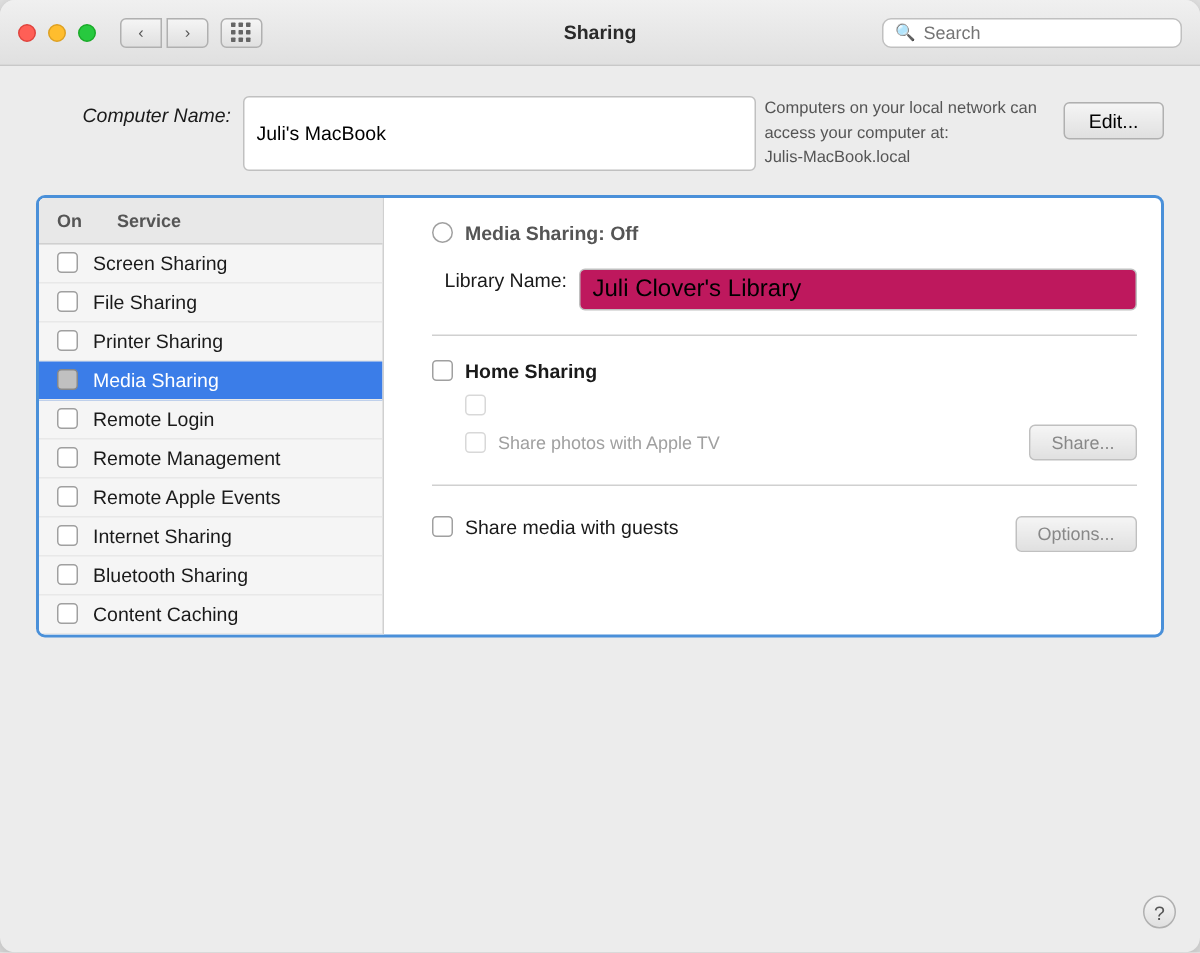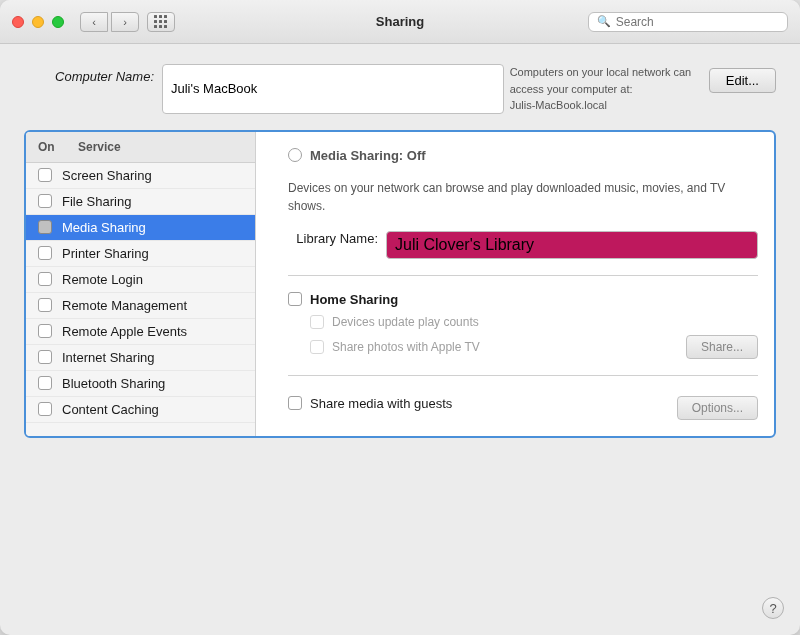--- a/index.html
+++ b/index.html
@@ -520,27 +520,27 @@
           <div class="sidebar-items">
 
             <div class="sidebar-item">
               <div class="item-checkbox"></div>
               <span class="item-label">Screen Sharing</span>
             </div>
             <div class="sidebar-item">
               <div class="item-checkbox"></div>
               <span class="item-label">File Sharing</span>
             </div>
+            <div class="sidebar-item">
+              <div class="item-checkbox"></div>
+              <span class="item-label">Printer Sharing</span>
+            </div>
             <div class="sidebar-item selected">
               <div class="item-checkbox checked-partial"></div>
               <span class="item-label">Media Sharing</span>
-            </div>
-            <div class="sidebar-item">
-              <div class="item-checkbox"></div>
-              <span class="item-label">Printer Sharing</span>
             </div>
             <div class="sidebar-item">
               <div class="item-checkbox"></div>
               <span class="item-label">Remote Login</span>
             </div>
             <div class="sidebar-item">
               <div class="item-checkbox"></div>
               <span class="item-label">Remote Management</span>
             </div>
             <div class="sidebar-item">
@@ -561,38 +561,36 @@
             </div>
 
           </div>
         </div>
 
         <div class="right-panel">
           <div class="section-title-row">
             <div class="radio-circle"></div>
             <span class="section-title">Media Sharing: Off</span>
           </div>
-          <div class="section-desc">Devices on your network can browse and play downloaded music, movies, and TV shows.</div>
 
           <div class="library-row">
             <span class="library-label">Library Name:</span>
             <input class="library-input" type="text" value="Juli Clover's Library" style="">
           </div>
 
           <div class="divider"></div>
 
           <div class="home-sharing-section">
             <div class="home-sharing-title-row">
               <div class="checkbox-square"></div>
               <span class="home-sharing-title">Home Sharing</span>
             </div>
             <div class="home-sharing-options">
               <div class="home-option-row">
                 <div class="checkbox-square" style="opacity:0.4;"></div>
-                <span class="home-option-label">Devices update play counts</span>
               </div>
               <div class="home-option-row">
                 <div class="checkbox-square" style="opacity:0.4;"></div>
                 <span class="home-option-label">Share photos with Apple TV</span>
                 <button class="choose-btn">Share...</button>
               </div>
             </div>
           </div>
 
           <div class="divider"></div>

